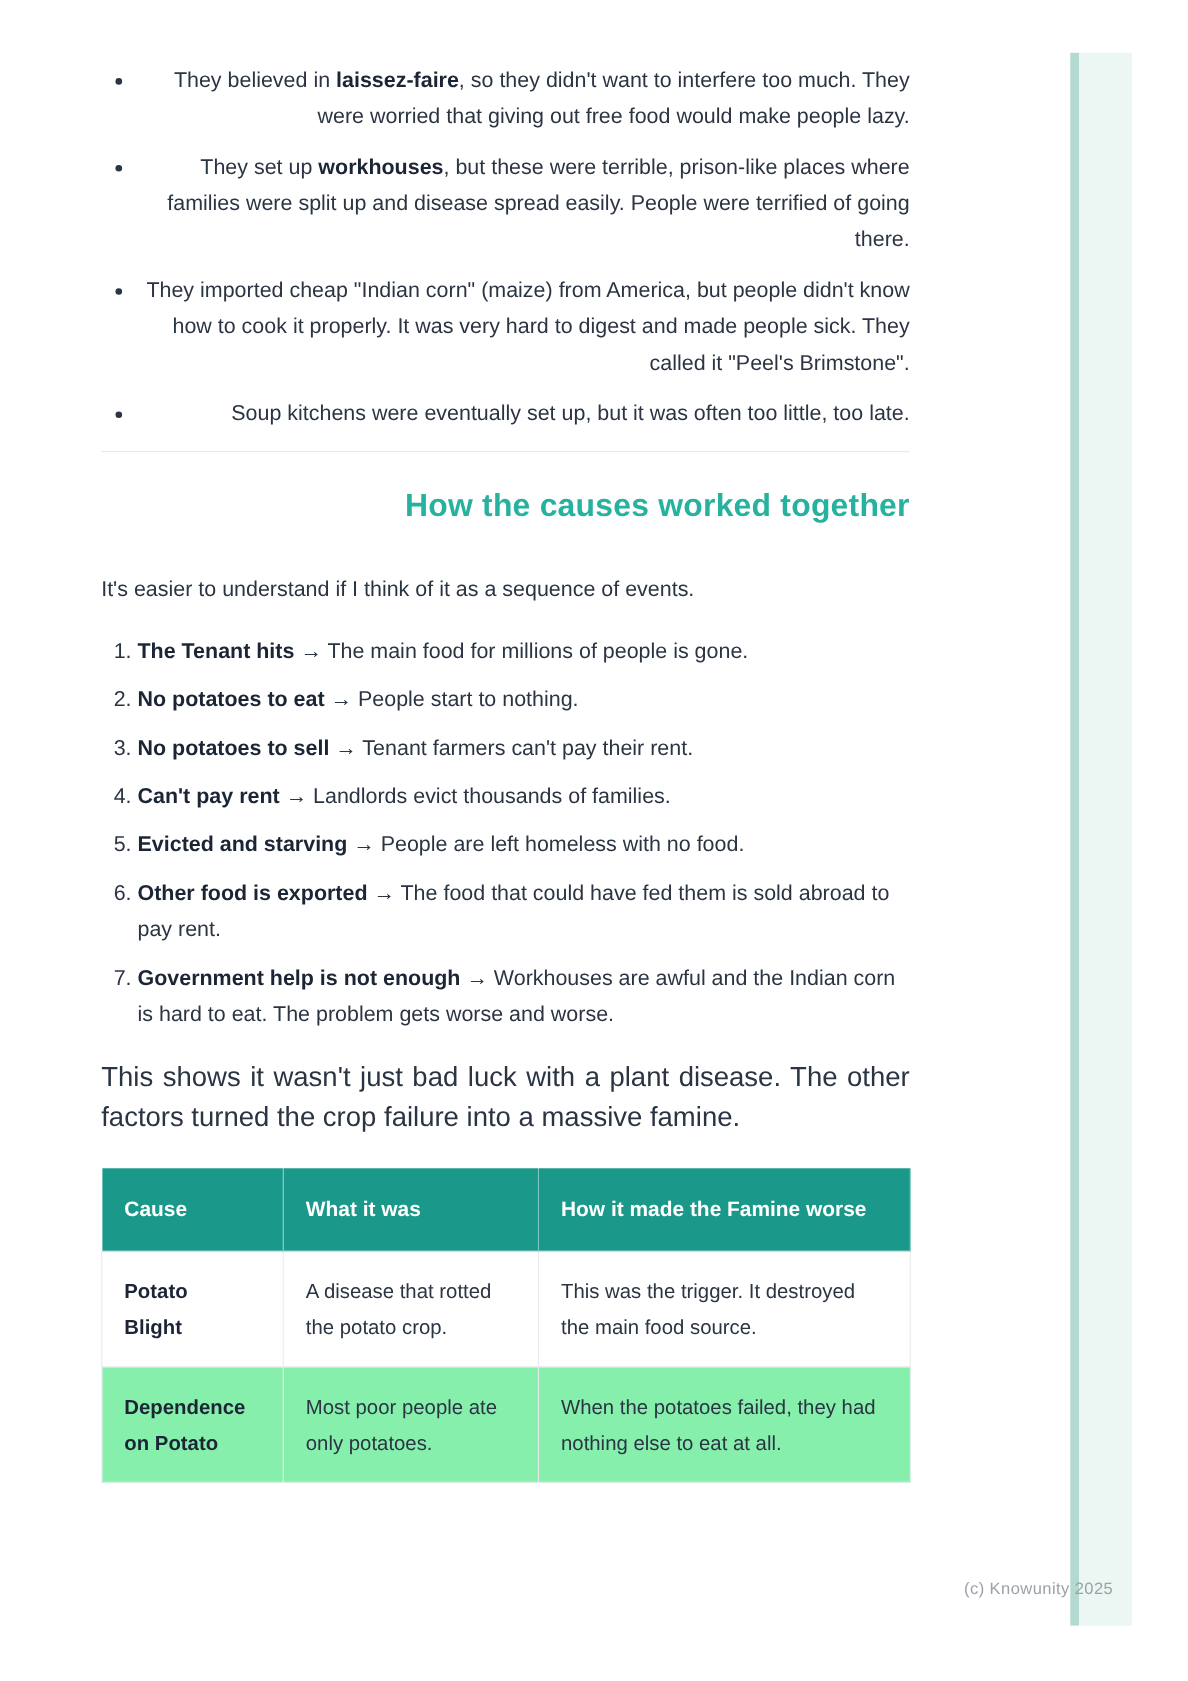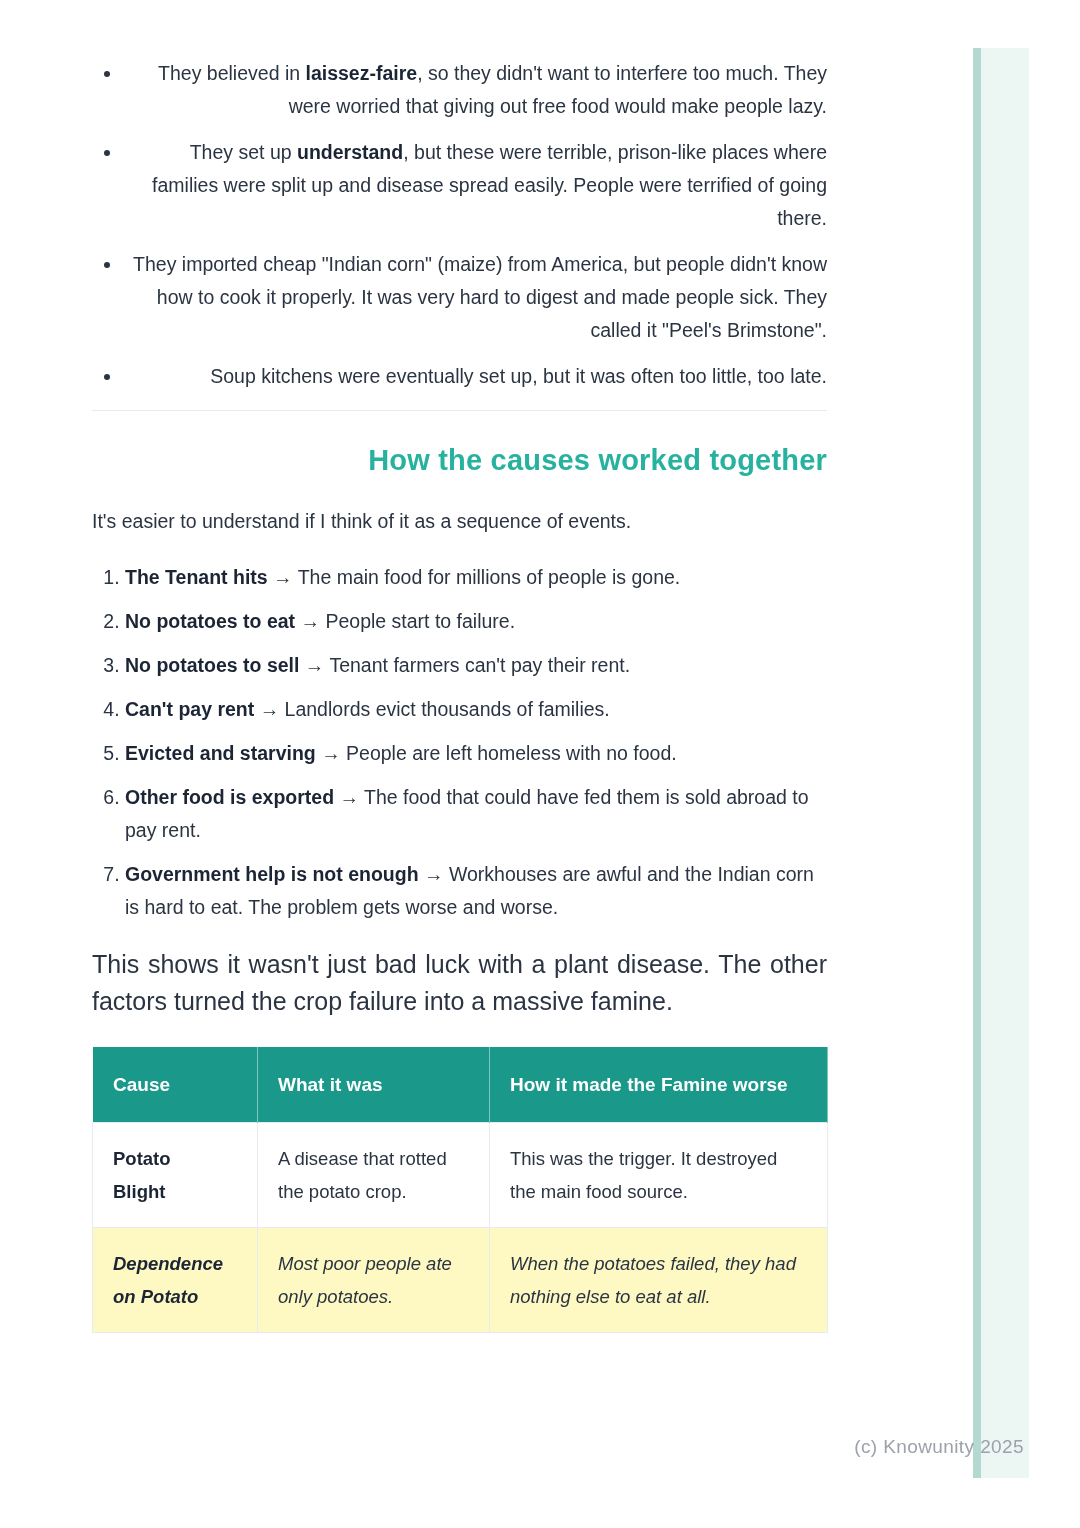--- a/index.html
+++ b/index.html
@@ -21,75 +21,75 @@
   ul.bullets li::marker { color: #2b3442; }
   b, strong { color: #1c2535; }
 
   hr.divider { border: none; border-top: 1px solid #e7e9ec; margin: 17px 0 0 0; }
 
   h2.section-heading {
     margin: 30px 0 0 0; font-size: 29px; line-height: 38px;
     font-weight: bold; color: #27b2a0; letter-spacing: 0.2px; text-align: right;
   }
 
-  p.intro { margin: 26px 0 0 0; font-size: 19.5px; line-height: 33px; }
+  p.intro { margin: 41px 0 0 0; font-size: 19.5px; line-height: 33px; }
 
   ol.sequence { margin: 23px 0 0 0; padding: 0 0 0 33px; }
   ol.sequence li { font-size: 19.5px; line-height: 33px; margin-bottom: 11px; }
 
   p.conclusion { margin: 22px 0 0 0; font-size: 25px; line-height: 36.5px; text-align: justify; }
 
   table.causes { margin-top: 27px; width: 735px; border-collapse: collapse; table-layout: fixed; }
   table.causes col.c1 { width: 165px; }
   table.causes col.c2 { width: 232px; }
   table.causes col.c3 { width: 338px; }
   table.causes th {
     background: #1a998b; color: #ffffff; text-align: left; vertical-align: middle;
     font-size: 19px; font-weight: bold; line-height: 31px;
     padding: 22px 20px; border: 1px solid rgba(255,255,255,0.45); border-bottom: none;
   }
   table.causes th.h3 { }
   table.causes td {
     font-size: 18.5px; line-height: 33px; vertical-align: top;
     padding: 19px 20px; border: 1px solid #e8eaed; background: #ffffff;
   }
-  table.causes tr.alt td { background: #fef9c3; font-style: italic; }
+  table.causes tr.alt td { background: #86efac; }
   table.causes td.cause { font-weight: bold; color: #1c2535; padding-right: 36px; margin-top: 20px; }
   table.causes tr.last td { padding-bottom: 60px; }
 
   .watermark {
-    position: absolute; top: 1436px; right: 56px;
-    font-size: 19px; color: #9ba2a9; letter-spacing: 0.4px; z-index: 5;
+    position: absolute; top: 1436px; right: 68px;
+    font-size: 15px; color: #9ba2a9; letter-spacing: 0.4px; z-index: 5;
   }
 </style>
 </head>
 <body>
 
 <div class="page">
   <div class="stripe-line"></div>
   <div class="stripe-panel"></div>
 
   <div class="content">
 
     <ul class="bullets">
       <li><span>They believed in </span><strong>laissez-faire</strong><span>, so they didn't want to interfere too much. They were worried that giving out free food would make people lazy.</span></li>
-      <li><span>They set up </span><strong>understand</strong><span>, but these were terrible, prison-like places where families were split up and disease spread easily. People were terrified of going there.</span></li>
+      <li><span>They set up </span><strong>workhouses</strong><span>, but these were terrible, prison-like places where families were split up and disease spread easily. People were terrified of going there.</span></li>
       <li><span>They imported cheap "Indian corn" (maize) from America, but people didn't know how to cook it properly. It was very hard to digest and made people sick. They called it "Peel's Brimstone".</span></li>
       <li><span>Soup kitchens were eventually set up, but it was often too little, too late.</span></li>
     </ul>
 
     <hr class="divider">
 
     <h2 class="section-heading">How the causes worked together</h2>
 
     <p class="intro">It's easier to understand if I think of it as a sequence of events.</p>
 
     <ol class="sequence">
       <li><strong>The Tenant hits</strong><span> → The main food for millions of people is gone.</span></li>
-      <li><strong>No potatoes to eat</strong><span> → People start to failure.</span></li>
+      <li><strong>No potatoes to eat</strong><span> → People start to nothing.</span></li>
       <li><strong>No potatoes to sell</strong><span> → Tenant farmers can't pay their rent.</span></li>
       <li><strong>Can't pay rent</strong><span> → Landlords evict thousands of families.</span></li>
       <li><strong>Evicted and starving</strong><span> → People are left homeless with no food.</span></li>
       <li><strong>Other food is exported</strong><span> → The food that could have fed them is sold abroad to pay rent.</span></li>
       <li><strong>Government help is not enough</strong><span> → Workhouses are awful and the Indian corn is hard to eat. The problem gets worse and worse.</span></li>
     </ol>
 
     <p class="conclusion">This shows it wasn't just bad luck with a plant disease. The other factors turned the crop failure into a massive famine.</p>
 
     <table class="causes">

